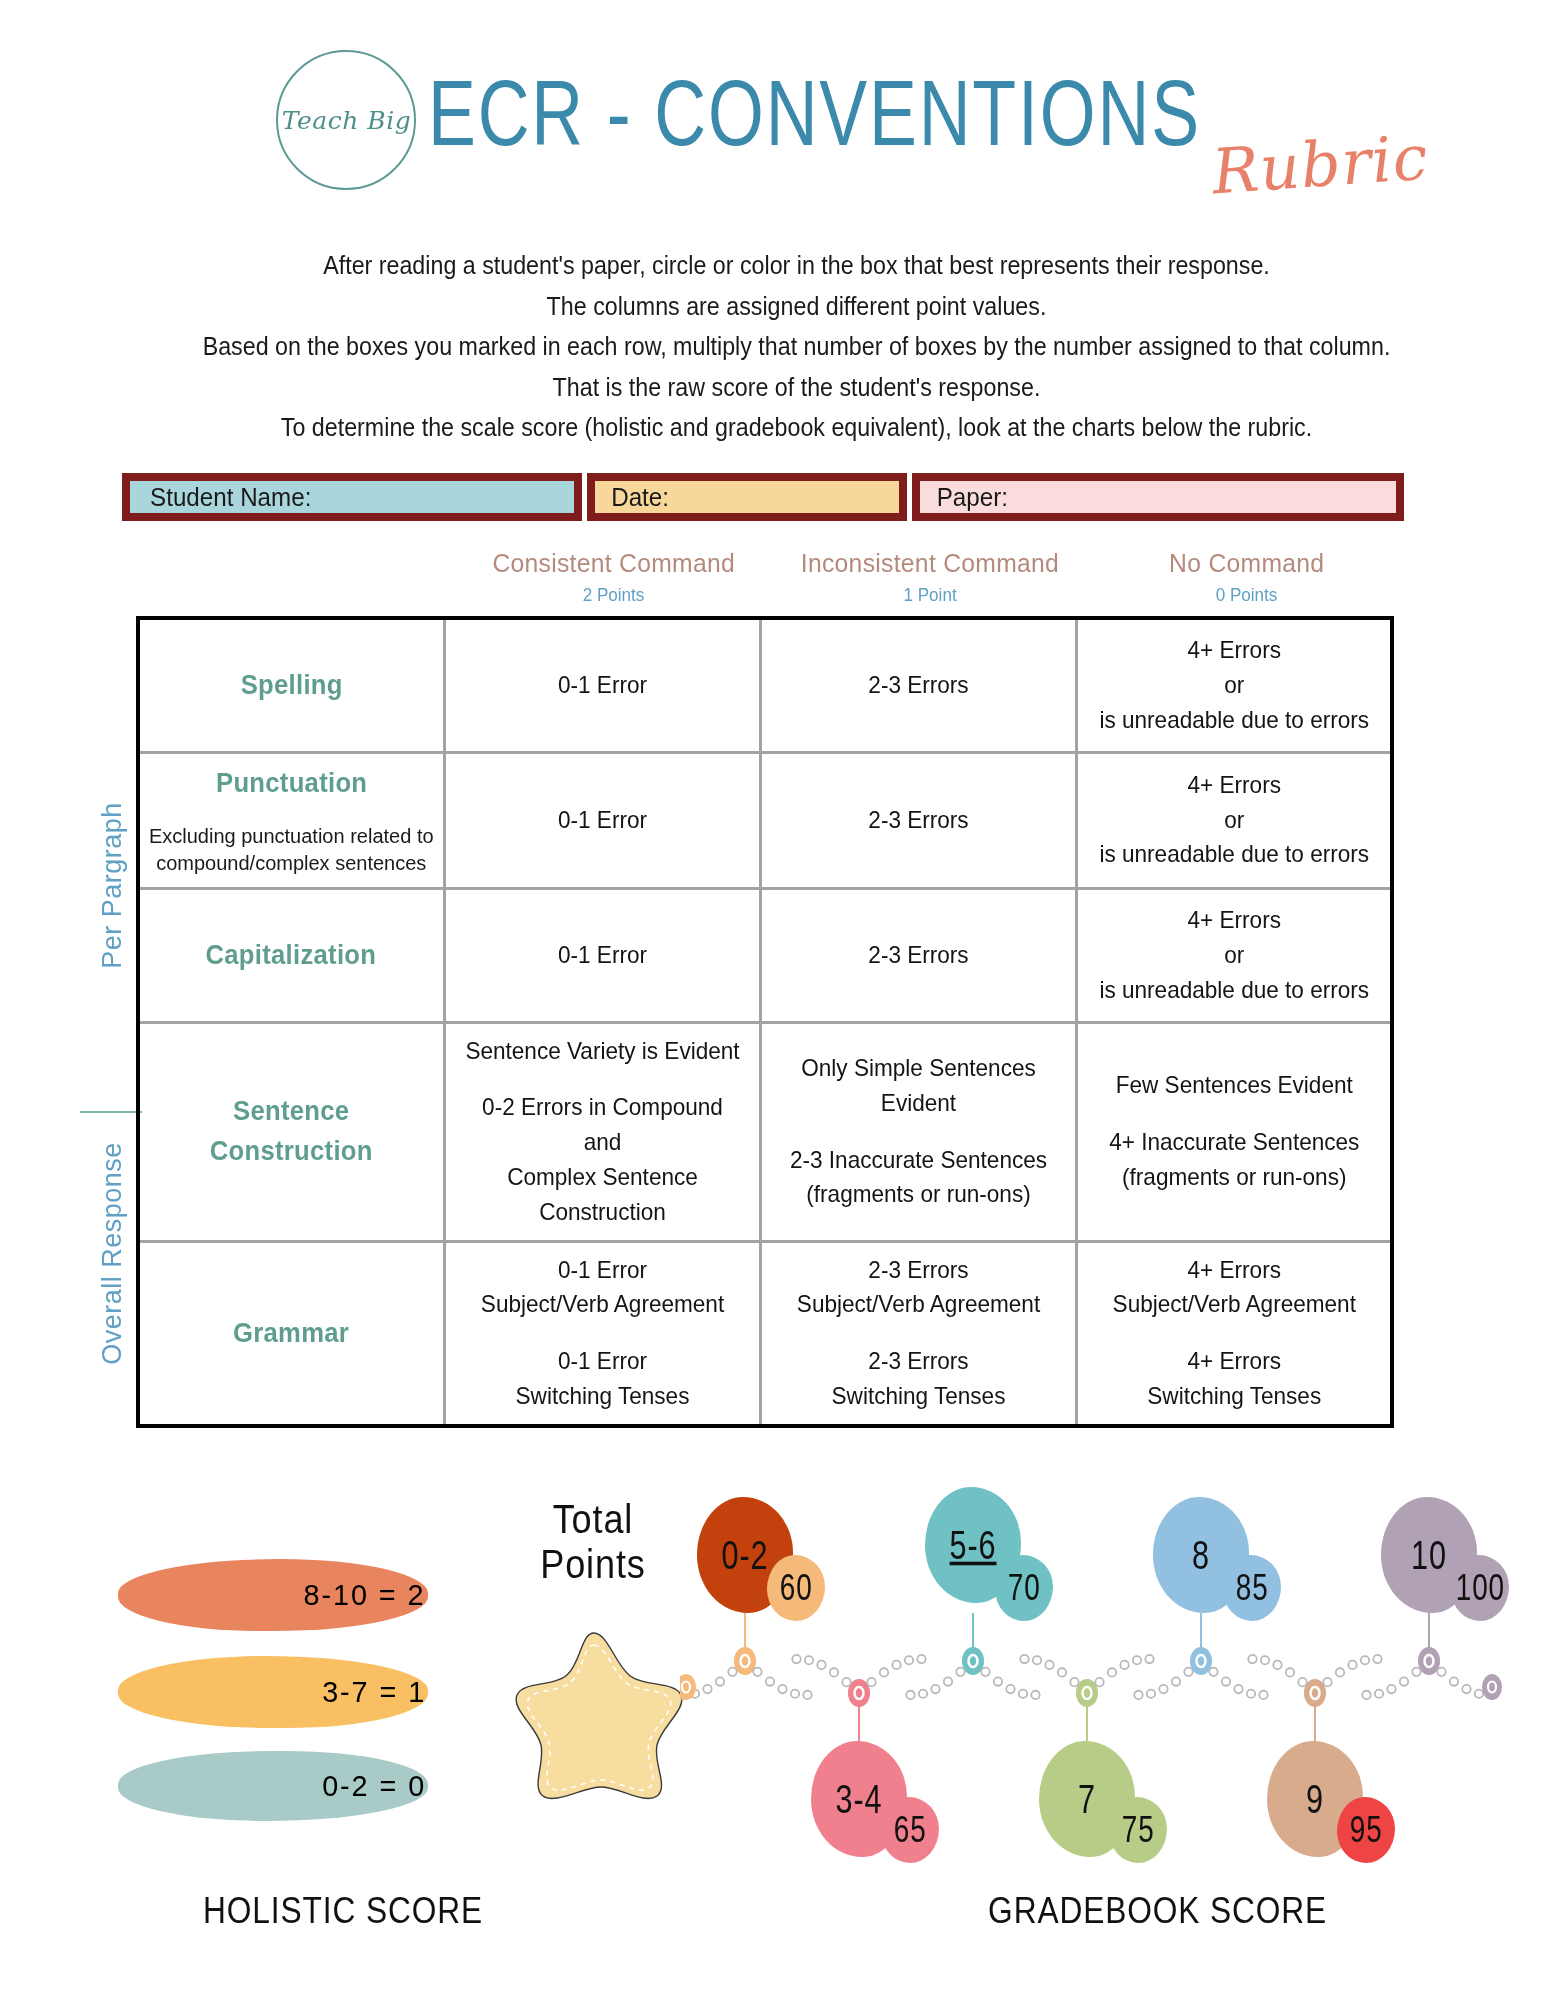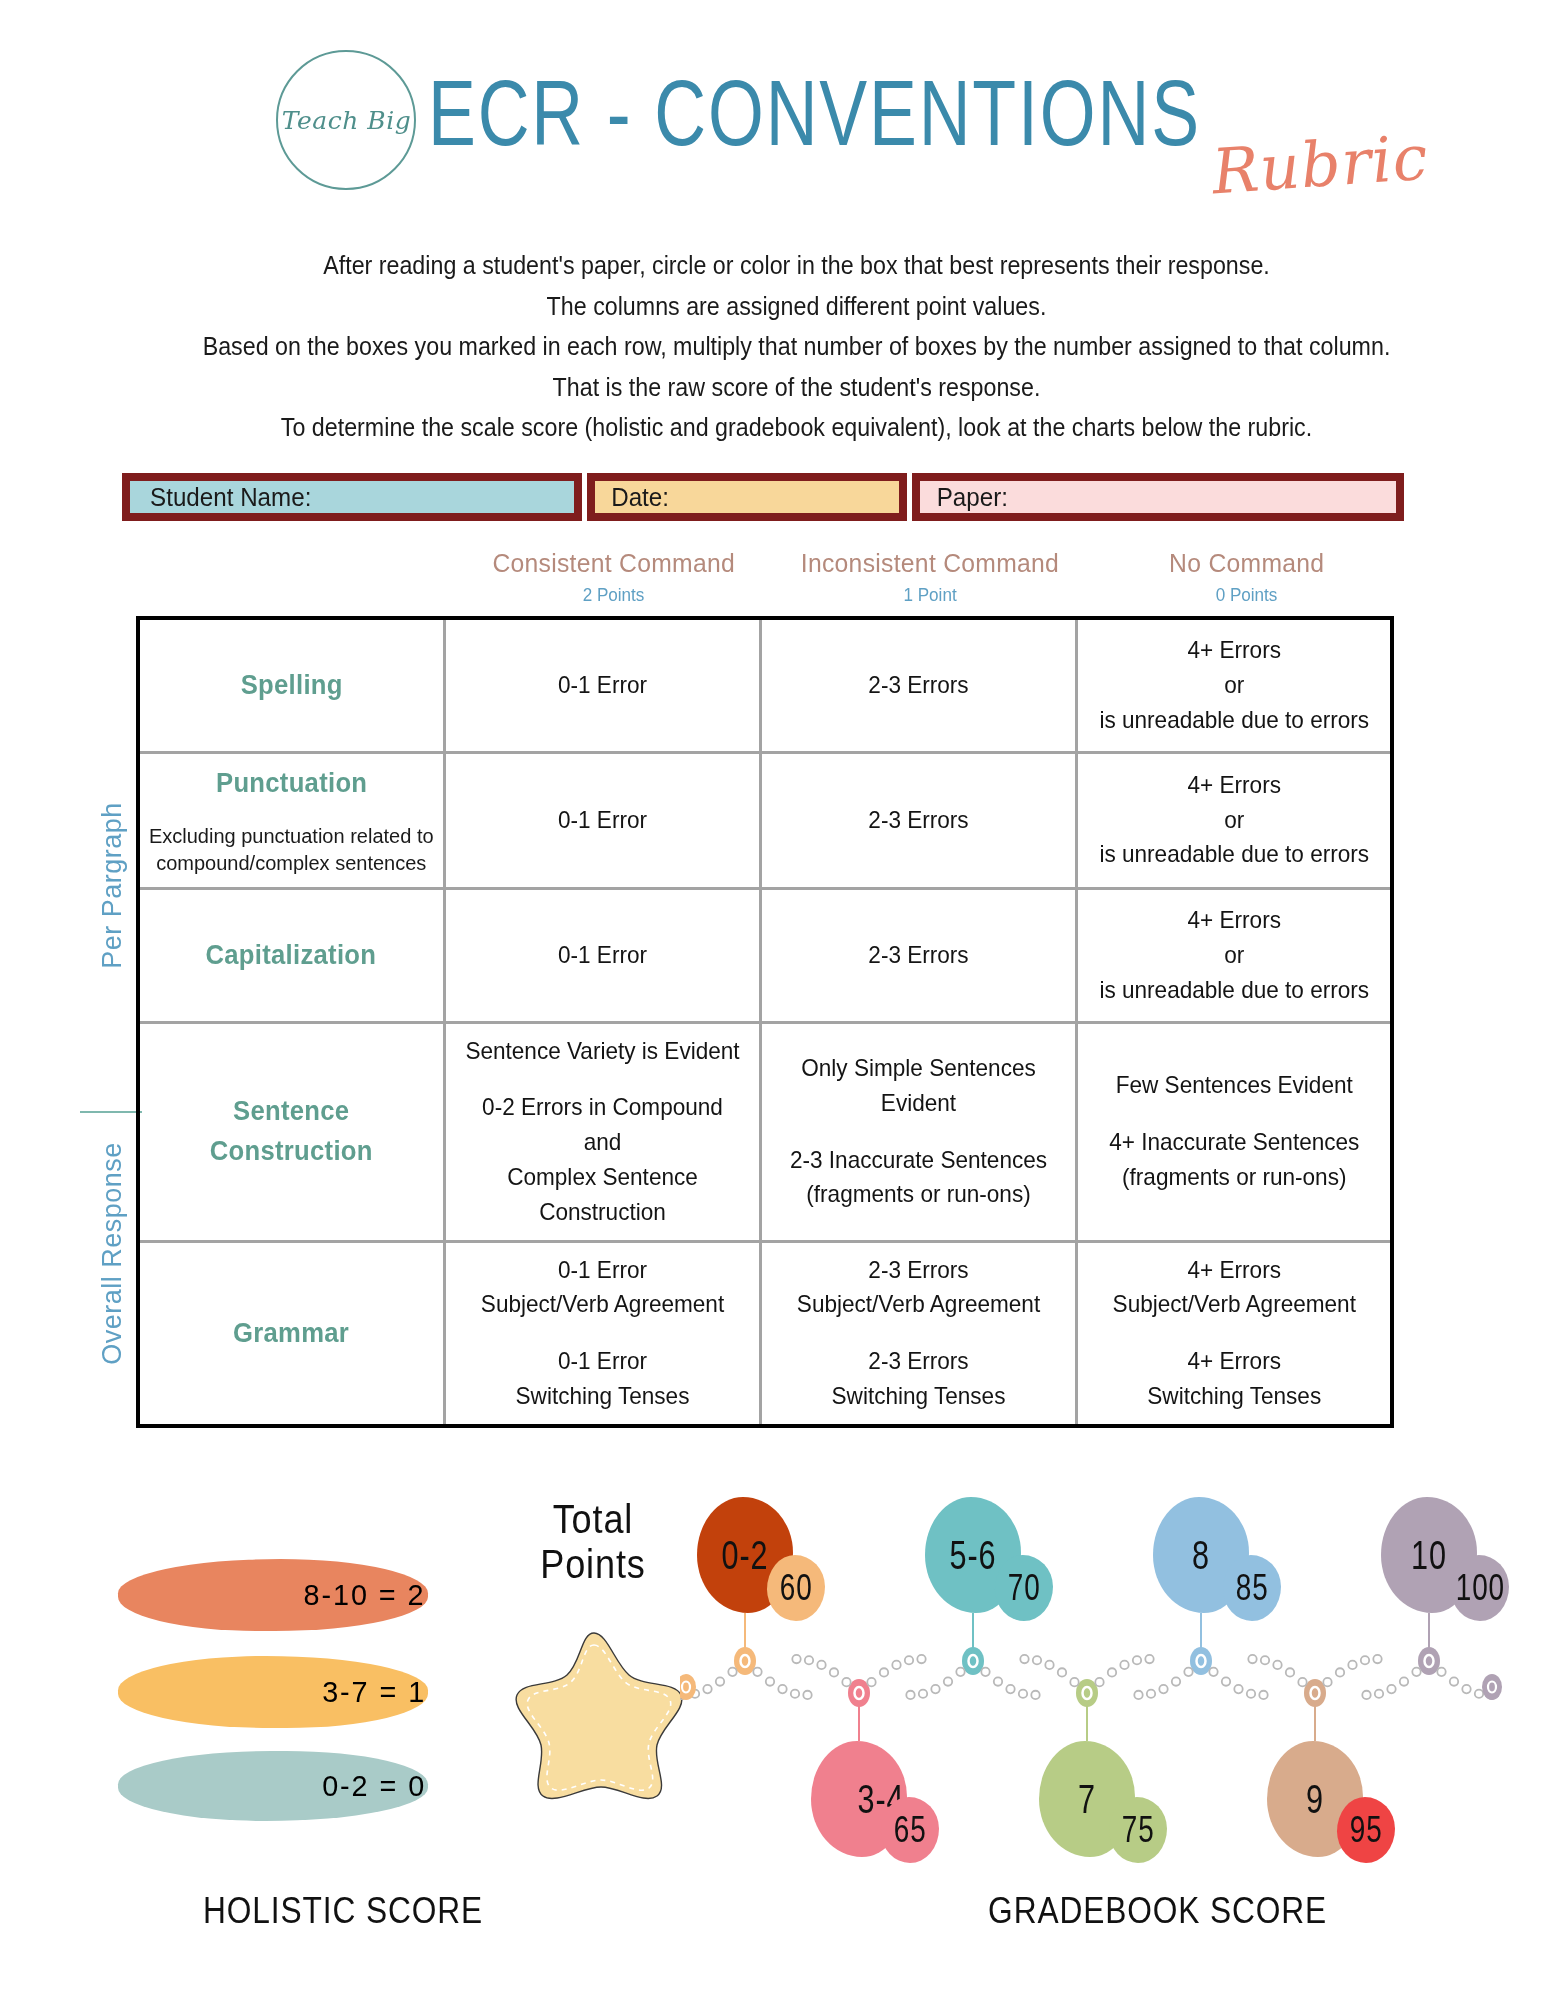--- a/index.html
+++ b/index.html
@@ -443,27 +443,27 @@
         <ellipse cx="812" cy="237" rx="10" ry="13" fill="#b0a2b4"></ellipse>
         <ellipse cx="812" cy="237" rx="4" ry="5.5" fill="none" stroke="#fff" stroke-width="2.2"></ellipse>
       </svg>
     <div id="gb-bubbles">
         <div class="bub bub-big" style="background: #c2410c; width: 96px; height: 116px; left: 17px; top: 47px;">
           <span>0-2</span>
         </div>
         <div class="bub bub-small" style="background: rgb(245, 185, 122); width: 58px; height: 66px; left: 87px; top: 105px;">
           <span>60</span>
         </div>
-        <div class="bub bub-big" style="background: rgb(240, 128, 142); width: 96px; height: 116px; left: 131px; top: 291px; justify-content: flex-end;">
+        <div class="bub bub-big" style="background: rgb(240, 128, 142); width: 96px; height: 116px; left: 131px; top: 291px;">
           <span>3-4</span>
         </div>
         <div class="bub bub-small" style="background: rgb(240, 128, 142); width: 58px; height: 66px; left: 201px; top: 347px;">
           <span>65</span>
         </div>
-        <div class="bub bub-big" style="background: rgb(111, 193, 196); width: 96px; height: 116px; left: 245px; top: 47px;">
+        <div class="bub bub-big" style="background: rgb(111, 193, 196); width: 96px; height: 116px; left: 245px; top: 37px; text-decoration: underline;">
           <span>5-6</span>
         </div>
         <div class="bub bub-small" style="background: rgb(111, 193, 196); width: 58px; height: 66px; left: 315px; top: 105px;">
           <span>70</span>
         </div>
         <div class="bub bub-big" style="background: rgb(183, 204, 134); width: 96px; height: 116px; left: 359px; top: 291px;">
           <span>7</span>
         </div>
         <div class="bub bub-small" style="background: rgb(183, 204, 134); width: 58px; height: 66px; left: 429px; top: 347px;">
           <span>75</span>

